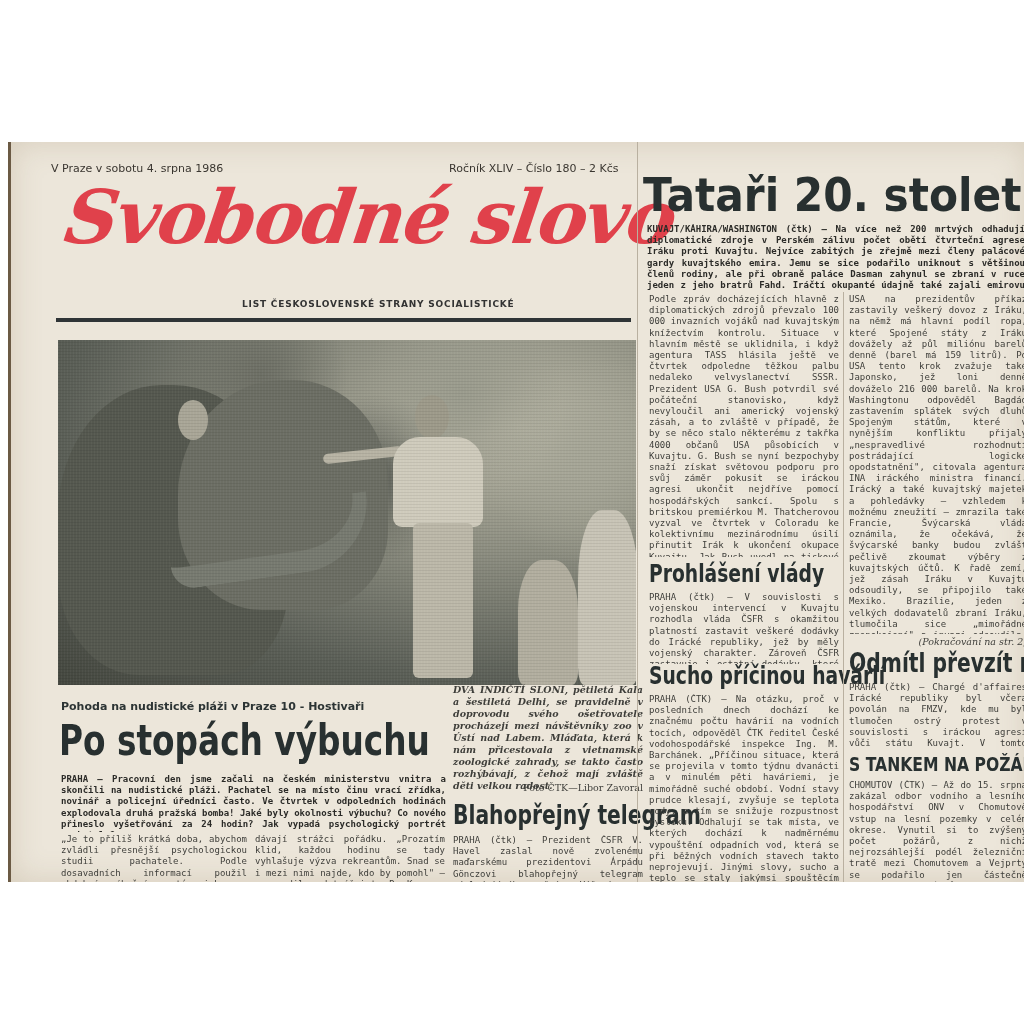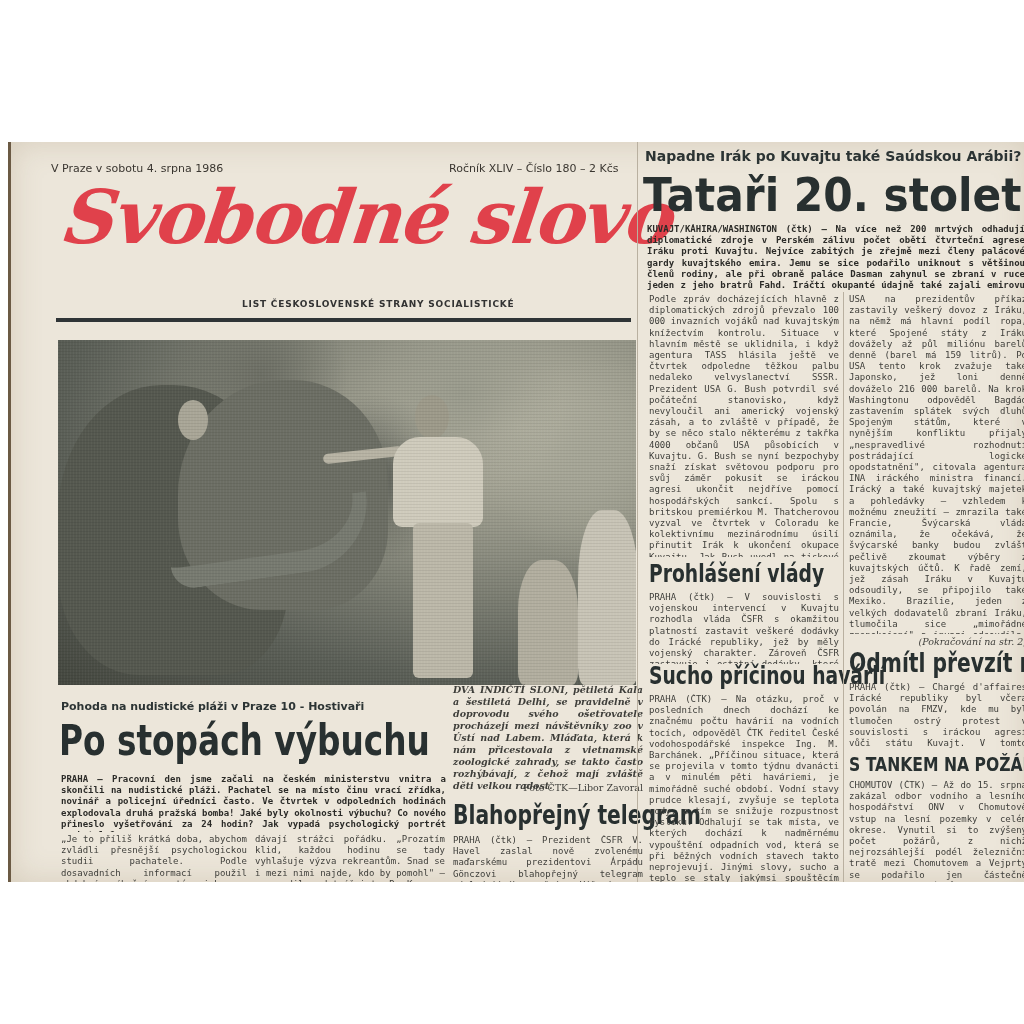--- a/index.html
+++ b/index.html
@@ -73,21 +73,20 @@
   <div class="abs body" style="left:50px;top:632px;width:385px;height:58px;"><b>PRAHA — Pracovní den jsme začali na českém ministerstvu vnitra a skončili na nudistické pláži. Pachatel se na místo činu vrací zřídka, novinář a policejní úředníci často. Ve čtvrtek v odpoledních hodinách explodovala druhá pražská bomba! Jaké byly okolnosti výbuchu? Co nového přineslo vyšetřování za 24 hodin? Jak vypadá psychologický portrét pachatele?</b></div>
   <div class="abs body" style="left:50px;top:692px;width:186px;height:48px;">„Je to příliš krátká doba, abychom zvládli přesnější psychologickou studii pachatele. Podle dosavadních informací použil obdobný výbušný systém jako na Staroměstském náměstí" — sdělil nám kapitán</div>
   <div class="abs body" style="left:244px;top:692px;width:190px;height:48px;">dávají strážci pořádku. „Prozatím klid, každou hodinu se tady vyhlašuje výzva rekreantům. Snad se i mezi nimi najde, kdo by pomohl" — prozradil nadstrážmistr P. Kyzner. Potápěči požárního oddílu</div>
 
   <div class="abs caption" style="left:442px;top:542px;width:190px;font-weight:bold;">DVA INDIČTÍ SLONI, pětiletá Kala a šestiletá Delhi, se pravidelně v doprovodu svého ošetřovatele procházejí mezi návštěvníky zoo v Ústí nad Labem. Mláďata, která k nám přicestovala z vietnamské zoologické zahrady, se takto často rozhýbávají, z čehož mají zvláště děti velkou radost.</div>
   <div class="abs credit" style="left:442px;top:640px;width:190px;">Foto ČTK—Libor Zavoral</div>
 
   <div class="abs headline" style="left:442px;top:658px;font-size:26px;">Blahopřejný telegram</div>
   <div class="abs body" style="left:442px;top:693px;width:190px;height:47px;">PRAHA (čtk) — Prezident ČSFR V. Havel zaslal nově zvolenému maďarskému prezidentovi Árpádu Gönczovi blahopřejný telegram následujícího znění: „Vážený pane Gönczi, srdečně Vám blahopřeji k</div>
 
-  <div class="abs kicker" style="left:634px;top:6px;font-size:14px;">Napadne Irák po Kuvajtu také Saúdskou Arábii?</div>
   <div class="abs headline wide" style="left:632px;top:26px;font-size:46px;">Tataři 20. století</div>
   <div class="abs body" style="left:636px;top:82px;width:378px;height:68px;"><b>KUVAJT/KÁHIRA/WASHINGTON (čtk) — Na více než 200 mrtvých odhadují diplomatické zdroje v Perském zálivu počet obětí čtvrteční agrese Iráku proti Kuvajtu. Nejvíce zabitých je zřejmě mezi členy palácové gardy kuvajtského emira. Jemu se sice podařilo uniknout s většinou členů rodiny, ale při obraně paláce Dasman zahynul se zbraní v ruce jeden z jeho bratrů Fahd. Iráčtí okupanté údajně také zajali emirovu dceru.</b></div>
   <div class="abs body" style="left:638px;top:152px;width:190px;height:263px;">Podle zpráv docházejících hlavně z diplomatických zdrojů převzalo 100 000 invazních vojáků nad kuvajtským knížectvím kontrolu. Situace v hlavním městě se uklidnila, i když agentura TASS hlásila ještě ve čtvrtek odpoledne těžkou palbu nedaleko velvyslanectví SSSR. Prezident USA G. Bush potvrdil své počáteční stanovisko, když nevyloučil ani americký vojenský zásah, a to zvláště v případě, že by se něco stalo některému z takřka 4000 občanů USA působících v Kuvajtu. G. Bush se nyní bezpochyby snaží získat světovou podporu pro svůj záměr pokusit se iráckou agresi ukončit nejdříve pomocí hospodářských sankcí. Spolu s britskou premiérkou M. Thatcherovou vyzval ve čtvrtek v Coloradu ke kolektivnímu mezinárodnímu úsilí přinutit Irák k ukončení okupace Kuvajtu. Jak Bush uvedl na tiskové konferenci, arabští vedoucí představitelé zatím žádají o zdrženlivost, která by umožnila arabské diplomacii pracovat. Podle posledních zpráv by se nejvyšší arabští představitelé měli iráckou agresí zabývat na summitu, který se má uskutečnit o víkendu v Káhiře.</div>
   <div class="abs body" style="left:838px;top:152px;width:178px;height:340px;">USA na prezidentův příkaz zastavily veškerý dovoz z Iráku, na němž má hlavní podíl ropa, které Spojené státy z Iráku dovážely až půl miliónu barelů denně (barel má 159 litrů). Po USA tento krok zvažuje také Japonsko, jež loni denně dováželo 216 000 barelů. Na krok Washingtonu odpověděl Bagdád zastavením splátek svých dluhů Spojeným státům, které v nynějším konfliktu přijaly „nespravedlivé rozhodnutí postrádající logické opodstatnění", citovala agentura INA iráckého ministra financí. Irácký a také kuvajtský majetek a pohledávky — vzhledem k možnému zneužití — zmrazila také Francie, Švýcarská vláda oznámila, že očekává, že švýcarské banky budou zvlášť pečlivě zkoumat výběry z kuvajtských účtů. K řadě zemí, jež zásah Iráku v Kuvajtu odsoudily, se připojilo také Mexiko. Brazílie, jeden z velkých dodavatelů zbraní Iráku, tlumočila sice „mimořádné znepokojení" a invazi odsoudila, zároveň však vyjádřila naději, že to „nepoškodí vzájemné vztahy" obou zemí. Itálie, předsedající Evropským společenstvím (ES), svolala 12 západoevropských zemí na sobotu do Říma, kde se mají ministři zahraničí poradit o společné odpovědi na vojenskou akci Iráku. Státy ES předtím agresi ostře odsoudily a požadují okamžité stažení iráckých jednotek. V rezoluci si ES vyhrazuje právo „podniknout další kroky".</div>
   <div class="abs caption" style="left:870px;top:494px;width:146px;text-align:right;">(Pokračování na str. 2)</div>
 
   <div class="abs headline" style="left:638px;top:418px;font-size:24px;">Prohlášení vlády</div>
   <div class="abs body" style="left:638px;top:450px;width:190px;height:72px;">PRAHA (čtk) — V souvislosti s vojenskou intervencí v Kuvajtu rozhodla vláda ČSFR s okamžitou platností zastavit veškeré dodávky do Irácké republiky, jež by měly vojenský charakter. Zároveň ČSFR zastavuje i ostatní dodávky, které by mohly být Irákem využity pro vojenské účely.</div>
 
   <div class="abs headline" style="left:638px;top:520px;font-size:24px;">Sucho příčinou havárií</div>

